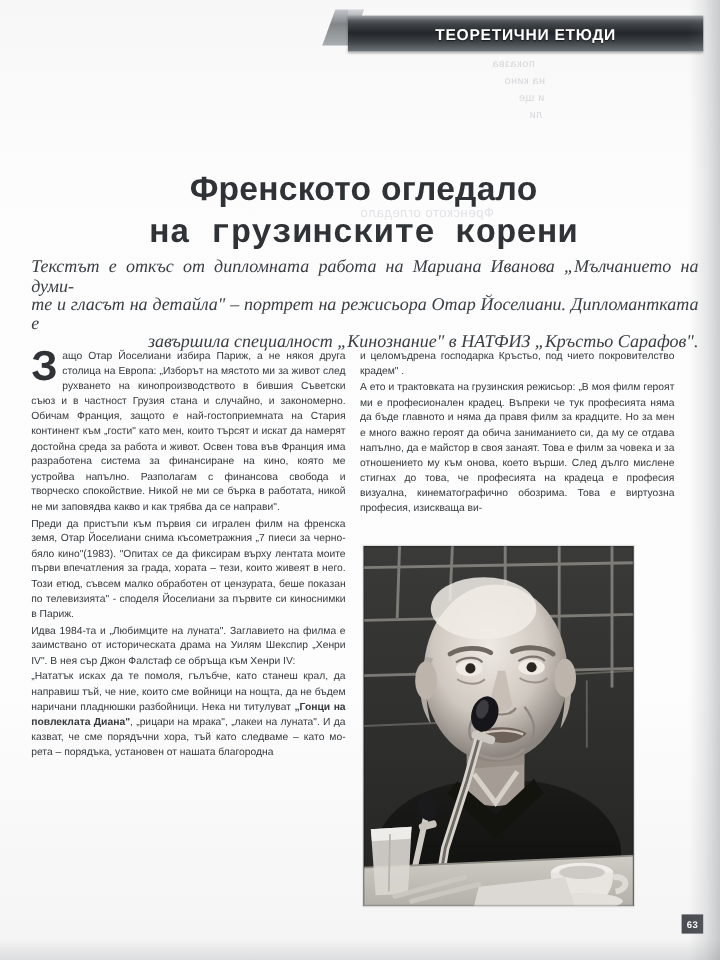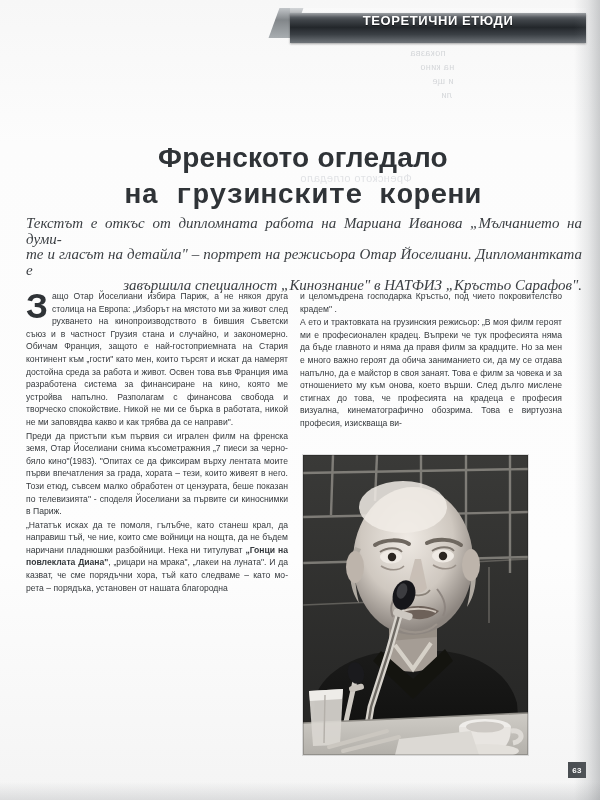--- a/index.html
+++ b/index.html
@@ -26,21 +26,21 @@
     background:linear-gradient(90deg,rgba(0,0,0,0) 0%,rgba(120,125,130,0.16) 55%,rgba(90,95,100,0.30) 100%);
   }
   .bottom-shadow{
     position:absolute;left:0;bottom:0;width:600px;height:18px;
     background:linear-gradient(180deg,rgba(0,0,0,0) 0%,rgba(110,115,120,0.18) 100%);
   }
   
   .banner{
     position:absolute;left:290px;top:13px;width:296px;height:30px;
     background:linear-gradient(180deg,#8d9196 0%,#4b5055 14%,#23272b 48%,#3b4045 72%,#70757a 100%);
-    display:flex;align-items:flex-start;justify-content:center;
+    display:flex;align-items:center;justify-content:center;
     box-shadow:0 1px 2px rgba(0,0,0,0.35);
   }
   .banner-skew{
     position:absolute;left:274px;top:8px;width:24px;height:30px;
     background:linear-gradient(180deg,#b9bdc1 0%,#6d7276 40%,#9aa0a4 100%);
     transform:skewX(-20deg);
     opacity:.85;
   }
   .banner-text{
     color:#ffffff;font-size:13px;font-weight:bold;letter-spacing:.6px;
@@ -150,20 +150,21 @@
 
   <div class="standfirst">
     <span class="ln">Текстът е откъс от дипломната работа на Мариана Иванова „Мълчанието на думи-</span>
     <span class="ln">те и гласът на детайла" – портрет на режисьора Отар Йоселиани. Дипломантката е</span>
     <span class="ln last">завършила специалност „Кинознание" в НАТФИЗ „Кръстьо Сарафов".</span>
   </div>
 
   <div class="col col-left">
     <p><span class="dropcap">З</span><span>ащо Отар Йоселиани избира Париж, а не някоя друга столица на Европа: „Изборът на мястото ми за живот след рухването на кинопроизводството в бившия Съветски съюз и в частност Грузия стана и случайно, и закономерно. Обичам Франция, защото е най-гостоприемната на Стария континент към „гости" като мен, които търсят и искат да намерят достойна среда за работа и живот. Освен това във Франция има разработена система за финансиране на кино, която ме устройва напълно. Разполагам с финансова свобода и творческо спокойствие. Никой не ми се бърка в работата, никой не ми заповядва какво и как трябва да се направи".</span></p>
     <p>Преди да пристъпи към първия си игрален филм на френска земя, Отар Йоселиани снима късометражния „7 пиеси за черно-бяло кино"(1983). "Опитах се да фиксирам върху лентата моите първи впечатления за града, хората – тези, които живеят в него. Този етюд, съвсем малко обработен от цензурата, беше показан по телевизията" - споделя Йоселиани за първите си киноснимки в Париж.</p>
+    <p>Идва 1984-та и „Любимците на луната". Заглавието на филма е заимствано от историческата драма на Уилям Шекспир „Хенри IV". В нея сър Джон Фалстаф се обръща към Хенри IV:</p>
     <p><span>„Нататък исках да те помоля, гълъбче, като станеш крал, да направиш тъй, че ние, които сме войници на нощта, да не бъдем наричани пладнюшки разбойници. Нека ни титулуват </span><span class="b">„Гонци на повлеклата Диана"</span><span>, „рицари на мрака", „лакеи на луната". И да казват, че сме порядъчни хора, тъй като следваме – като мо-</span> <span>рета – порядъка, установен от нашата благородна</span></p>
   </div>
 
   <div class="col col-right">
     <p>и целомъдрена господарка Кръстьо, под чието покровителство крадем" .</p>
     <p>А ето и трактовката на грузинския режисьор: „В моя филм героят ми е професионален крадец. Въпреки че тук професията няма да бъде главното и няма да правя филм за крадците. Но за мен е много важно героят да обича заниманието си, да му се отдава напълно, да е майстор в своя занаят. Това е филм за човека и за отношението му към онова, което върши. След дълго мислене стигнах до това, че професията на крадеца е професия визуална, кинематографично обозрима. Това е виртуозна професия, изискваща ви-</p>
   </div>
 
   <div class="photo">
     <svg width="225" height="300" viewBox="0 0 225 300">

